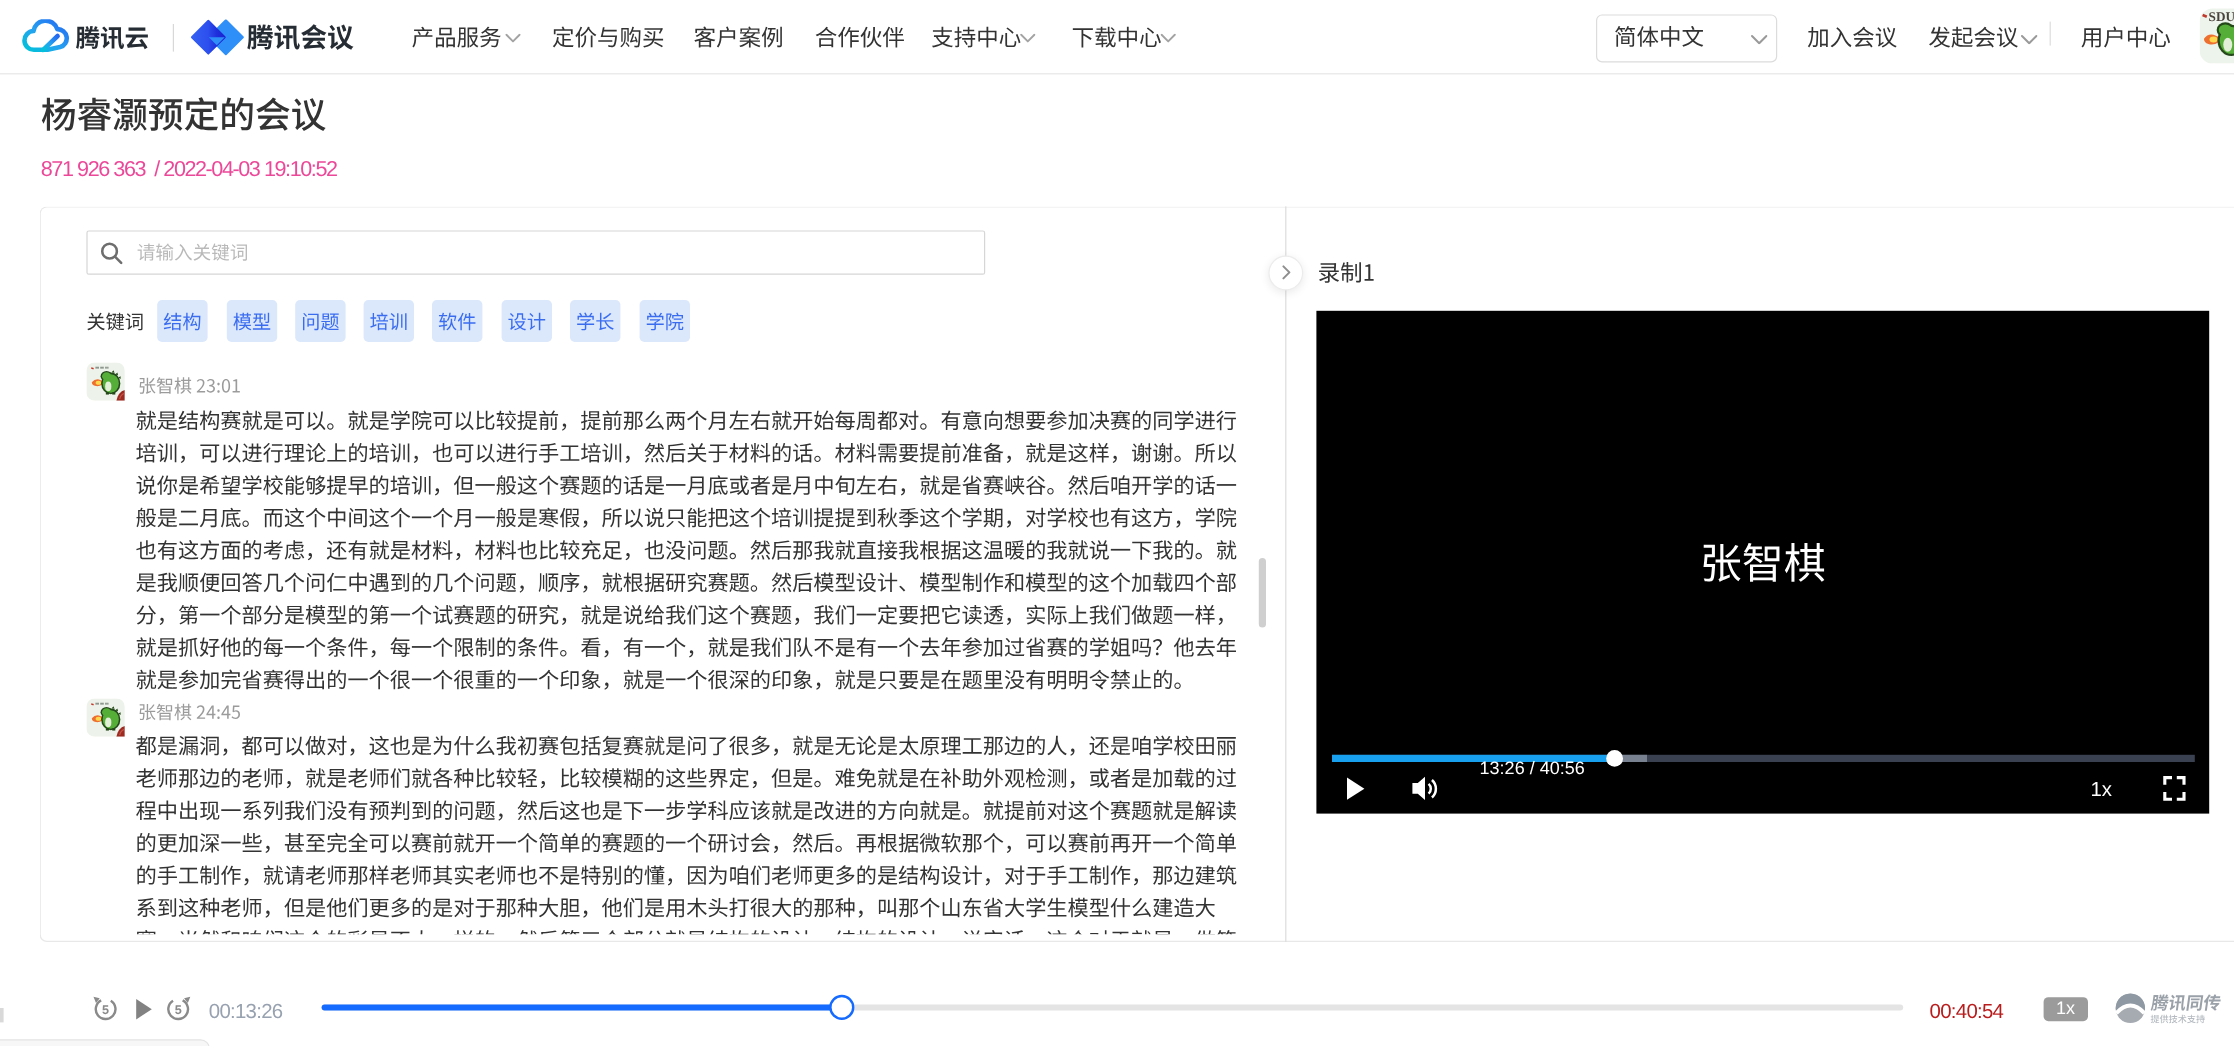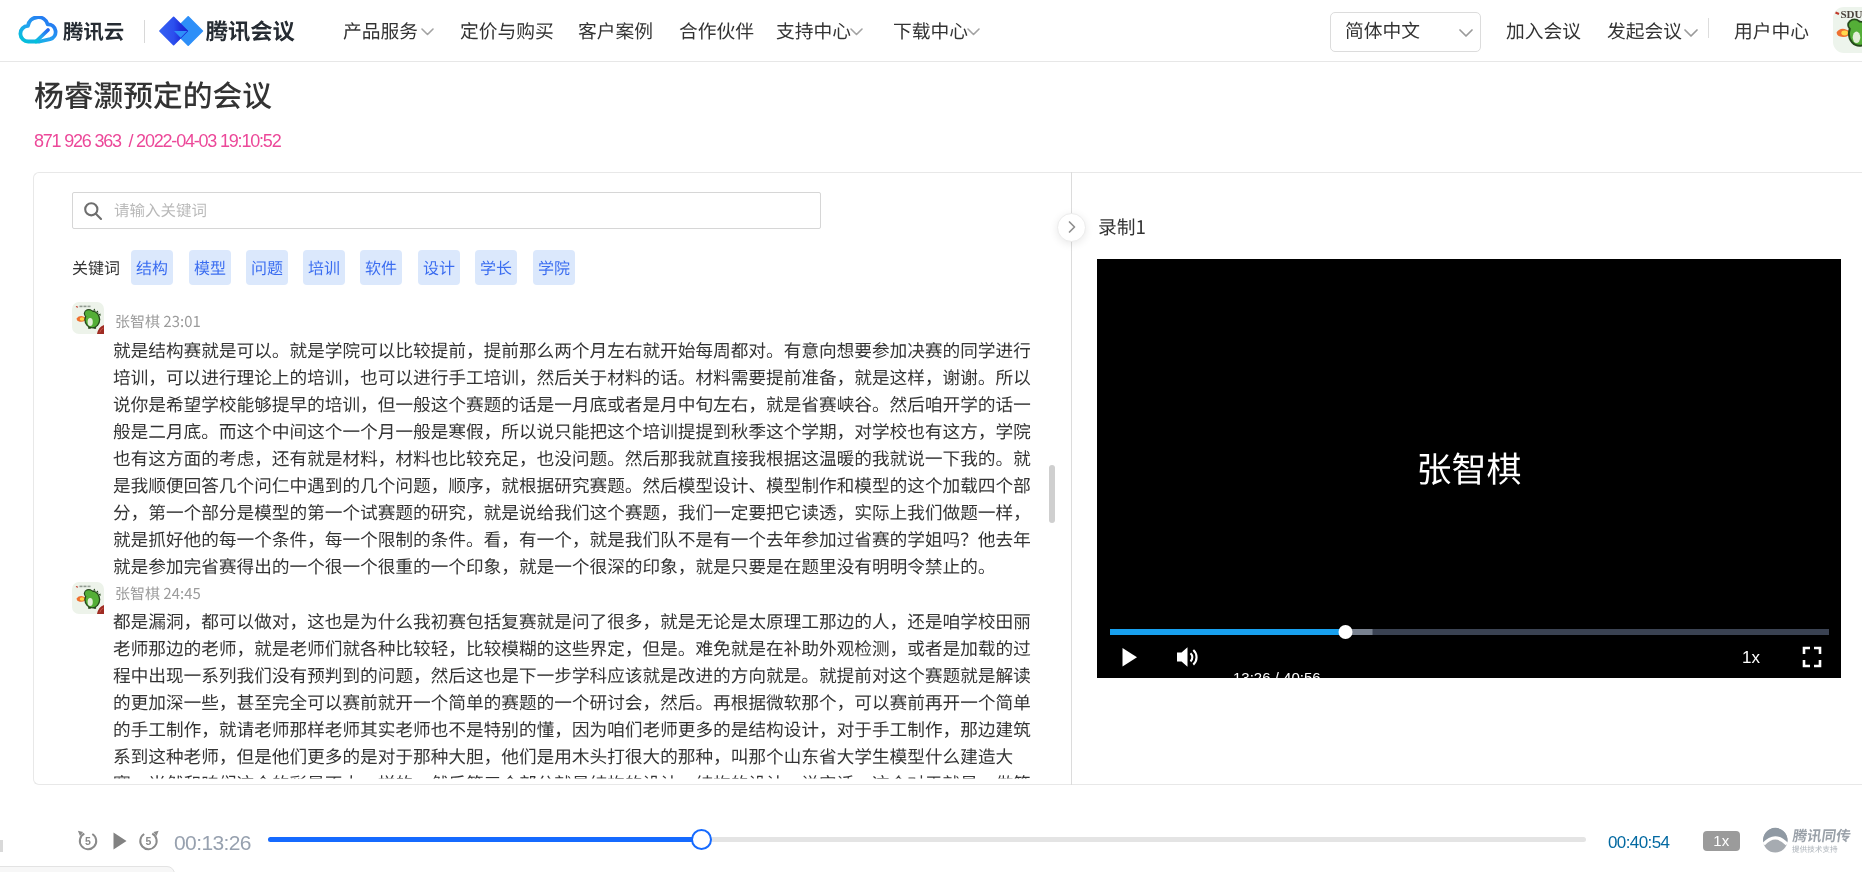--- a/index.html
+++ b/index.html
@@ -138,37 +138,37 @@
     <rect x="13" y="370" width="719" height="6" fill="#3a4252"></rect>
     <rect x="13" y="370" width="235.5" height="6" fill="#18a0ee"></rect>
     <rect x="248.5" y="370" width="27" height="6" fill="#78818f"></rect>
     <circle cx="248.5" cy="373" r="7" fill="#ffffff"></circle>
     <path d="M25.5 389 L25.5 407.5 L40 398.2 z" fill="#ffffff"></path>
     <path d="M80 393.5 h4.5 l6 -5.2 v19.4 l-6 -5.2 h-4.5 z" fill="#ffffff"></path>
     <path d="M93.5 394.2 a5.5 5.5 0 0 1 0 8.2" fill="none" stroke="#ffffff" stroke-width="2.1"></path>
     <path d="M96.3 391 a9.8 9.8 0 0 1 0 14.6" fill="none" stroke="#ffffff" stroke-width="2.1"></path>
     <path d="M707 395 v-6 h6 M717 389 h6 v6 M723 401 v6 h-6 M713 407 h-6 v-6" fill="none" stroke="#ffffff" stroke-width="2.6"></path>
   </svg>
-<div class="abs" style="left:1233px;top:669px;font-size:15px;line-height:18px;color:#fff">13:26 / 40:56</div>
+<div class="abs" style="left:1233px;top:632px;font-size:15px;line-height:18px;color:#fff">13:26 / 40:56</div>
 <div class="abs" style="left:1742px;top:648px;font-size:17px;line-height:20px;color:#fff">1x</div>
 
 <svg width="180" height="30" viewBox="0 0 180 30" style="position:absolute;left:70px;top:826px">
     <path d="M22.3 8.0 A8.2 8.2 0 1 1 14.3 7.7" fill="none" stroke="#8a8a8a" stroke-width="2"></path>
     <path d="M13.1 5.9 l-5.2 -1.2 l2.1 5.2 z" fill="#8a8a8a"></path>
     <text x="18" y="19" font-family="Liberation Sans" font-size="10.5" font-weight="bold" fill="#8a8a8a" text-anchor="middle">5</text>
     <path d="M43.5 6.5 L56.5 15 L43.5 23.5 z" fill="#828282"></path>
     <path d="M74.2 8.0 A8.2 8.2 0 1 0 82.2 7.7" fill="none" stroke="#8a8a8a" stroke-width="2"></path>
     <path d="M83.4 5.9 l5.2 -1.2 l-2.1 5.2 z" fill="#8a8a8a"></path>
     <text x="78.5" y="19" font-family="Liberation Sans" font-size="10.5" font-weight="bold" fill="#8a8a8a" text-anchor="middle">5</text>
   </svg>
-<div class="abs" style="left:174px;top:833px;font-size:21px;line-height:20px;color:#97a1af;letter-spacing:-0.6px">00:13:26</div>
+<div class="abs" style="left:174px;top:833px;font-size:17px;line-height:20px;color:#97a1af;letter-spacing:-0.6px">00:13:26</div>
 <div class="abs" style="left:268px;top:836.5px;width:1318px;height:5.5px;background:#e4e4e4;border-radius:3px"></div>
 <div class="abs" style="left:268px;top:836.5px;width:433px;height:5.5px;background:#156aff;border-radius:3px"></div>
 <div class="abs" style="left:691px;top:829px;width:21px;height:21px;background:#fff;border:2.5px solid #156aff;border-radius:50%"></div>
-<div class="abs" style="left:1608px;top:833px;font-size:17px;line-height:20px;color:#0369a1;letter-spacing:-0.6px">00:40:54</div>
+<div class="abs" style="left:1608px;top:833px;font-size:17px;line-height:20px;color:#b91c1c;letter-spacing:-0.6px">00:40:54</div>
 <div class="abs" style="left:1702.5px;top:830.5px;width:37.5px;height:20.5px;background:#9b9b9b;border-radius:4px;color:#fff;font-size:15px;line-height:20.5px;text-align:center">1x</div>
 <svg width="27" height="27" viewBox="0 0 27 27" style="position:absolute;left:1762px;top:827px">
     <circle cx="13.3" cy="13.3" r="12.2" fill="#a6abb1"></circle>
     <path d="M1.6 16.5 A 12.2 12.2 0 1 1 25 16.5 Q 13.3 3.5 1.6 16.5 Z" fill="#8f99a3"></path>
     <path d="M1.6 17.2 Q 13.3 4.5 25 17.2" fill="none" stroke="#ffffff" stroke-width="3.4"></path>
   </svg>
 <div class="abs" style="left:0;top:840px;width:3px;height:12px;background:#d9d9d9"></div>
 <div class="abs" style="left:-12px;top:866px;width:187px;height:20px;background:#f7f7f7;border:1px solid #e3e3e3;border-radius:8px"></div>
 <svg id="cjk" width="1862" height="872" viewBox="0 0 1862 872" style="position:absolute;left:0;top:0;pointer-events:none">
     <defs>

